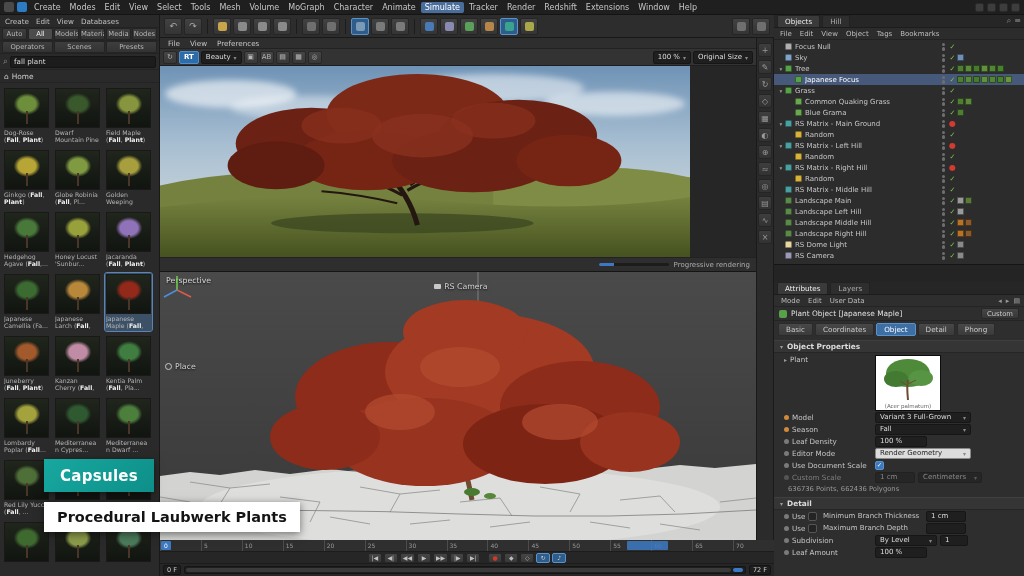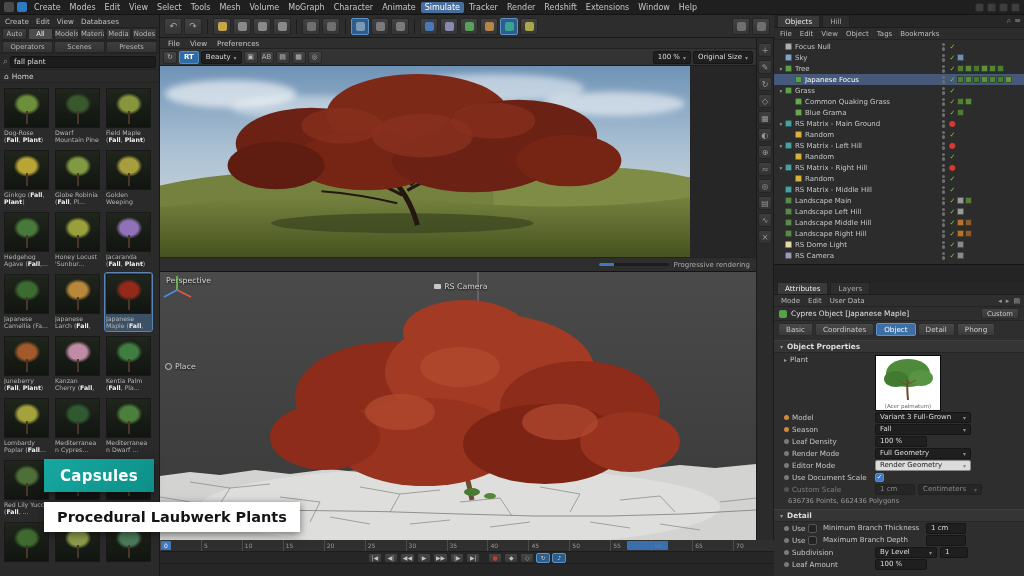--- a/index.html
+++ b/index.html
@@ -818,21 +818,21 @@
           <span class="am-mode-item">User Data</span>
         </span>
       <span class="am-mode-icons">
         <span>◂</span>
         <span>▸</span>
         <span>▤</span>
       </span>
     </div>
     <div class="am-title">
       <span class="plant-obj-icon"></span>
-      <span>Cypres Object [Japanese Maple]</span>
+      <span>Plant Object [Japanese Maple]</span>
       <span class="custom-btn">Custom</span>
     </div>
     <div class="am-secs" id="am-sec-tabs">
         <span class="sec-tab">Basic</span>
         <span class="sec-tab">Coordinates</span>
         <span class="sec-tab active">Object</span>
         <span class="sec-tab">Detail</span>
         <span class="sec-tab">Phong</span>
       </div>
 
@@ -878,30 +878,20 @@
           <span class="caret">▾</span>
         </span>
     </div>
     <div class="attr-row">
       <span class="attr-label">
           <span class="adot"></span>
           <span>Leaf Density</span>
         </span>
       <span class="field">
           <span>100 %</span>
-        </span>
-    </div>
-    <div class="attr-row">
-      <span class="attr-label">
-          <span class="adot"></span>
-          <span>Render Mode</span>
-        </span>
-      <span class="field dd">
-          <span>Full Geometry</span>
-          <span class="caret">▾</span>
         </span>
     </div>
     <div class="attr-row">
       <span class="attr-label">
           <span class="adot"></span>
           <span>Editor Mode</span>
         </span>
       <span class="field dd light">
           <span>Render Geometry</span>
           <span class="caret">▾</span>
@@ -1011,18 +1001,26 @@
           <span class="tr-btn">▶|</span>
         </span>
       <span class="tr-group" id="record-btns">
           <span class="tr-btn" style="color: rgb(207, 58, 42);">●</span>
           <span class="tr-btn" style="color: rgb(187, 187, 187);">◆</span>
           <span class="tr-btn" style="color: rgb(187, 187, 187);">◇</span>
           <span class="tr-btn active" style="color: rgb(204, 204, 204);">↻</span>
           <span class="tr-btn active" style="color: rgb(204, 204, 204);">♪</span>
         </span>
     </div>
+    <div class="range-row">
+      <span class="tl-field">0 F</span>
+      <span class="range-track">
+        <span class="range-used"></span>
+        <span class="range-handle"></span>
+      </span>
+      <span class="tl-field">72 F</span>
+    </div>
   </div>
 
   <div class="cap-badge">Capsules</div>
   <div class="cap-title">Procedural Laubwerk Plants</div>
 
 </div>
 
 </body></html>

